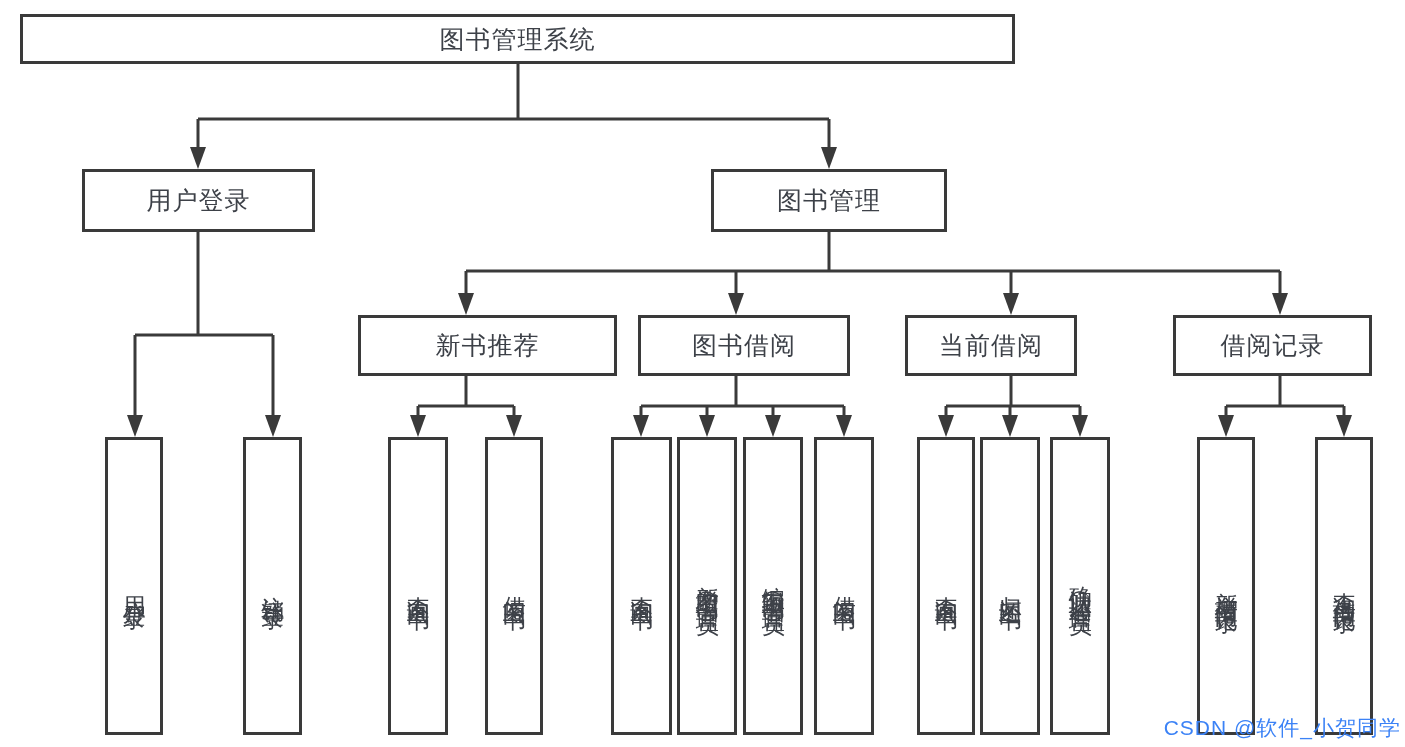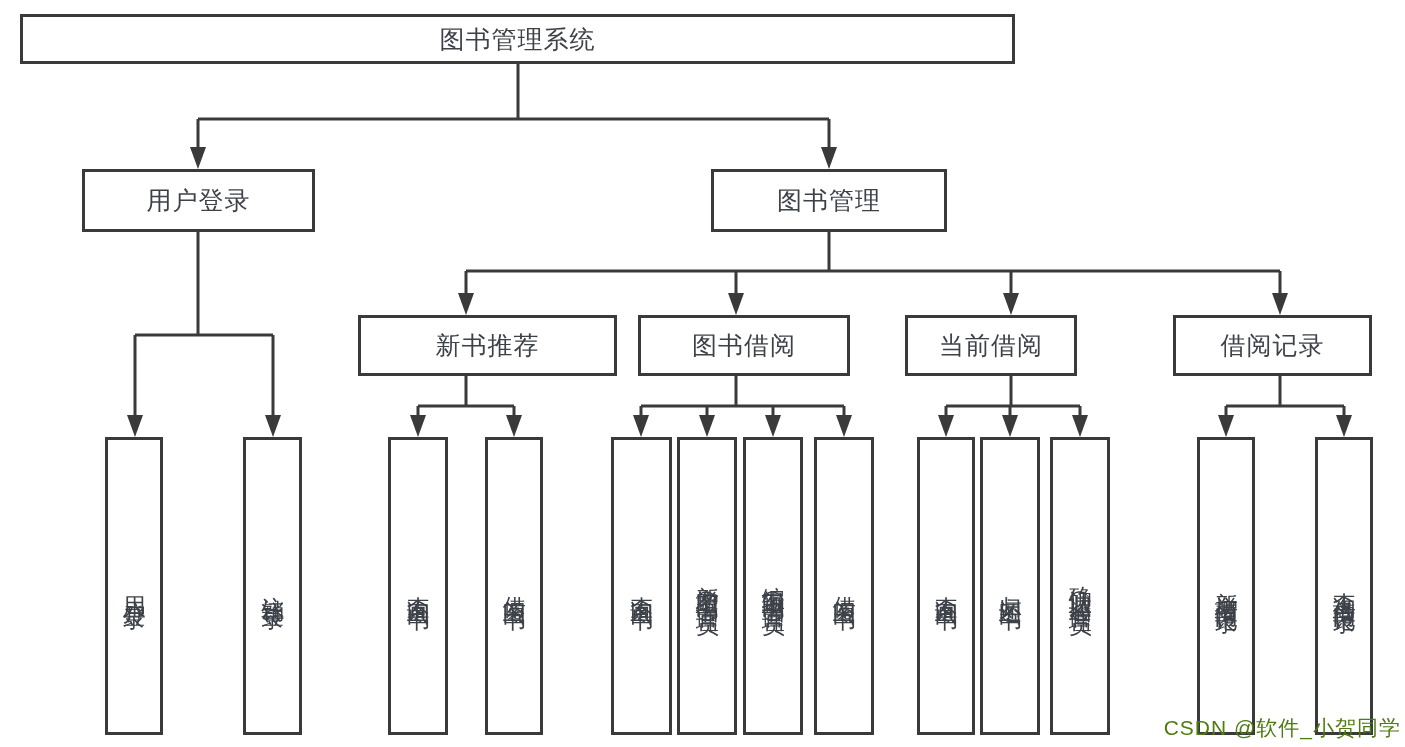--- a/index.html
+++ b/index.html
@@ -40,21 +40,21 @@
     text-orientation: mixed;
     letter-spacing: 4px;
     line-height: 1.1;
     white-space: nowrap;
   }
   .watermark {
     position: absolute;
     right: 4px;
     top: 714px;
     font-size: 21px;
-    color: #4d7c0f;
+    color: #3b82f6;
     letter-spacing: 1px;
     white-space: nowrap;
     z-index: 5;
   }
 </style>
 </head>
 <body>
 
 <div class="stage">
 

